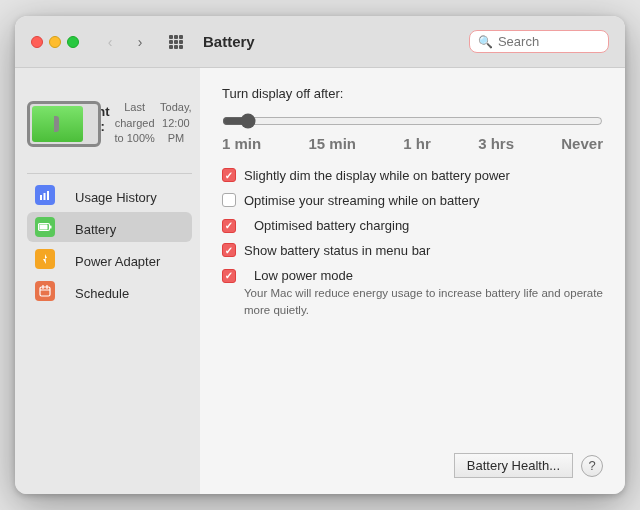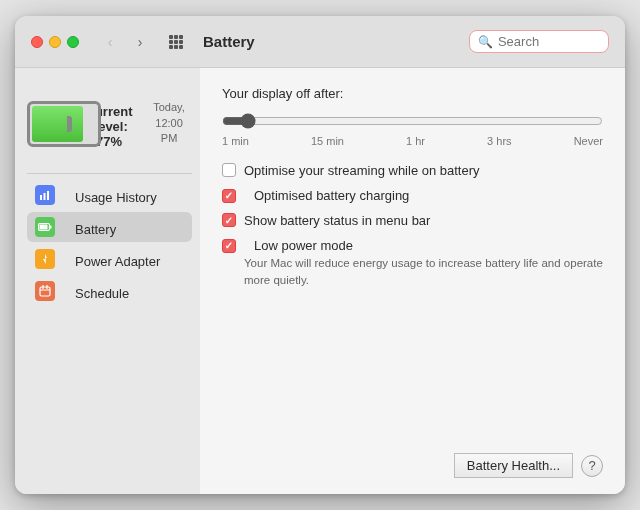--- a/index.html
+++ b/index.html
@@ -231,23 +231,24 @@
       margin-bottom: 16px;
     }
     input[type=range] {
       width: 100%;
       accent-color: #555;
       cursor: pointer;
     }
     .slider-labels {
       display: flex;
       justify-content: space-between;
-      font-size: 11px;
+      font-size: 15px;
       color: #777;
       margin-top: 2px;
+      font-weight: bold;
     }
     
     .options-section {
       display: flex;
       flex-direction: column;
       gap: 10px;
       flex: 1;
     }
     .option-row {
       display: flex;
@@ -367,20 +368,21 @@
     <div class="sidebar">
 
       <div class="battery-status">
         <div class="battery-icon-wrap">
           <div class="battery-body">
             <div class="battery-fill"></div>
           </div>
           <div class="battery-tip"></div>
         </div>
         <div class="battery-level-text">Current Level: 77%</div>
+        <div class="battery-sub-text">Last charged to 100%</div>
         <div class="battery-sub-text">Today, 12:00 PM</div>
       </div>
 
       <div class="sidebar-divider"></div>
 
       <div class="sidebar-item">
         <div class="sidebar-icon icon-usage">
           <svg width="12" height="12" viewBox="0 0 12 12" fill="none">
             <rect x="1" y="6" width="2" height="5" fill="white"></rect>
             <rect x="4.5" y="4" width="2" height="7" fill="white"></rect>
@@ -416,33 +418,37 @@
             <line x1="1" y1="5" x2="11" y2="5" stroke="white" stroke-width="1"></line>
           </svg>
         </div>
         <span>Schedule</span>
       </div>
     </div>
 
     <div class="right-panel">
 
       <div class="slider-section">
-        <div class="section-title">Your display off after:</div>
+        <div class="section-title">Turn display off after:</div>
         <input type="range" min="0" max="100" value="5" style="width: 100%; margin: 4px 0px;">
         <div class="slider-labels">
           <span>1 min</span>
           <span>15 min</span>
           <span>1 hr</span>
           <span>3 hrs</span>
           <span>Never</span>
         </div>
       </div>
 
       <div class="options-section">
 
+        <div class="option-row">
+          <div class="checkbox checked"></div>
+          <span class="option-label">Slightly dim the display while on battery power</span>
+        </div>
 
         <div class="option-row">
           <div class="checkbox"></div>
           <span class="option-label">Optimise your streaming while on battery</span>
         </div>
 
         <div class="option-row with-desc">
           <div class="option-main">
             <div class="checkbox checked"></div>
             <span class="option-label">Optimised battery charging</span>

